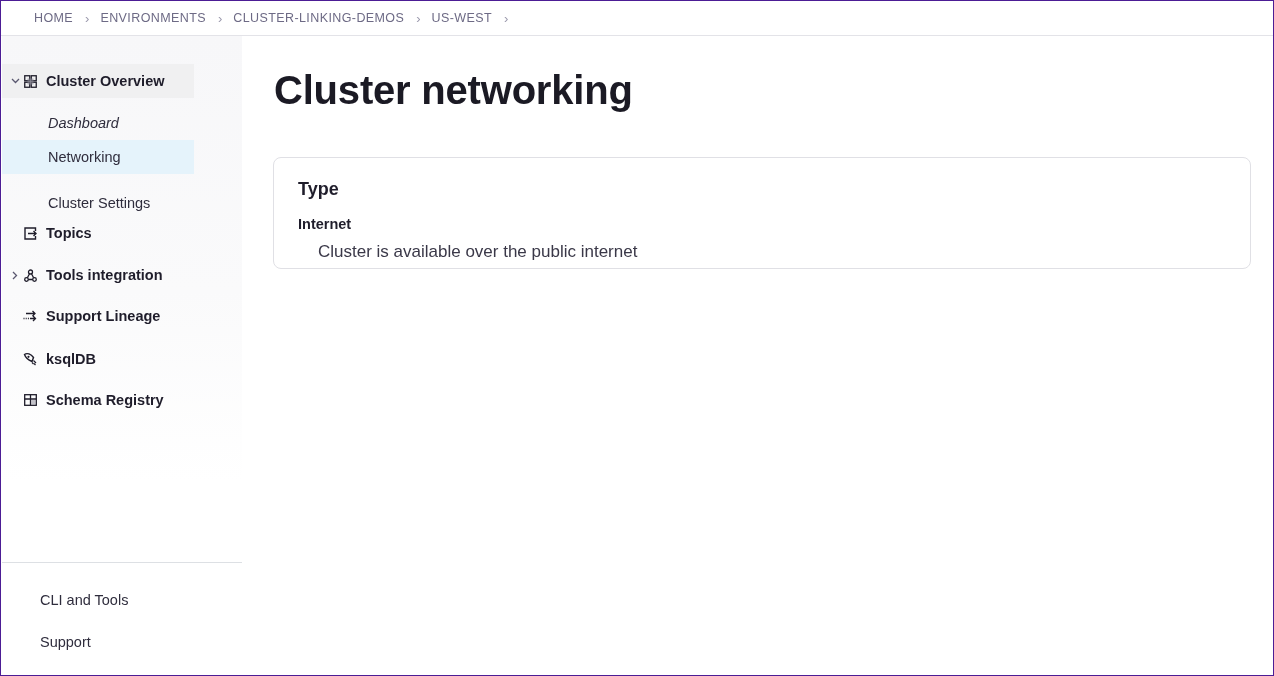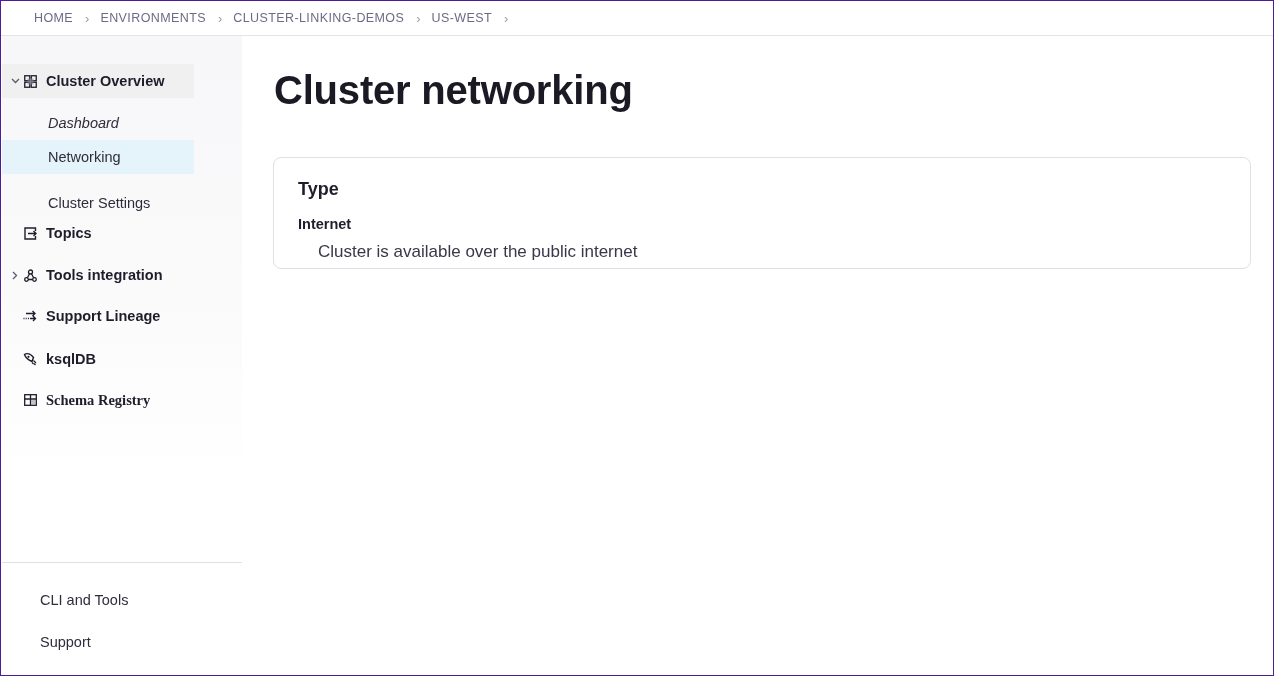--- a/index.html
+++ b/index.html
@@ -182,21 +182,21 @@
       <span class="nav-icon">
         <svg width="14" height="14" viewBox="0 0 14 14">
           <path d="M1.5 2.5 C4 0.5 8 2 10.5 5.5 L9 9.5 C5.5 8 2.5 5.5 1.5 2.5 Z" fill="none" stroke="#1f1d2b" stroke-width="1.4"></path>
           <circle cx="5.5" cy="4.8" r="1.1" fill="#1f1d2b"></circle>
           <path d="M10.5 8.5 L13 11 M11 11.5 L12.5 13 M9 10.5 L10.5 12" stroke="#1f1d2b" stroke-width="1.2"></path>
         </svg>
       </span>
       <span class="nav-label">ksqlDB</span>
     </div>
 
-    <div class="nav-item" style="top:347px;font-family:Liberation Serif, serif;">
+    <div class="nav-item" style="top:347px;">
       <span class="nav-icon">
         <svg width="13" height="12" viewBox="0 0 13 12">
           <rect x="0.7" y="0.7" width="11.6" height="10.6" fill="none" stroke="#1f1d2b" stroke-width="1.3"></rect>
           <path d="M6.5 0.7 V11.3 M0.7 5 H12.3" stroke="#1f1d2b" stroke-width="1.3"></path>
           <rect x="7.3" y="5.8" width="4.2" height="4.7" fill="#8a8896" opacity="0.5"></rect>
         </svg>
       </span>
       <span class="nav-label">Schema Registry</span>
     </div>
 

